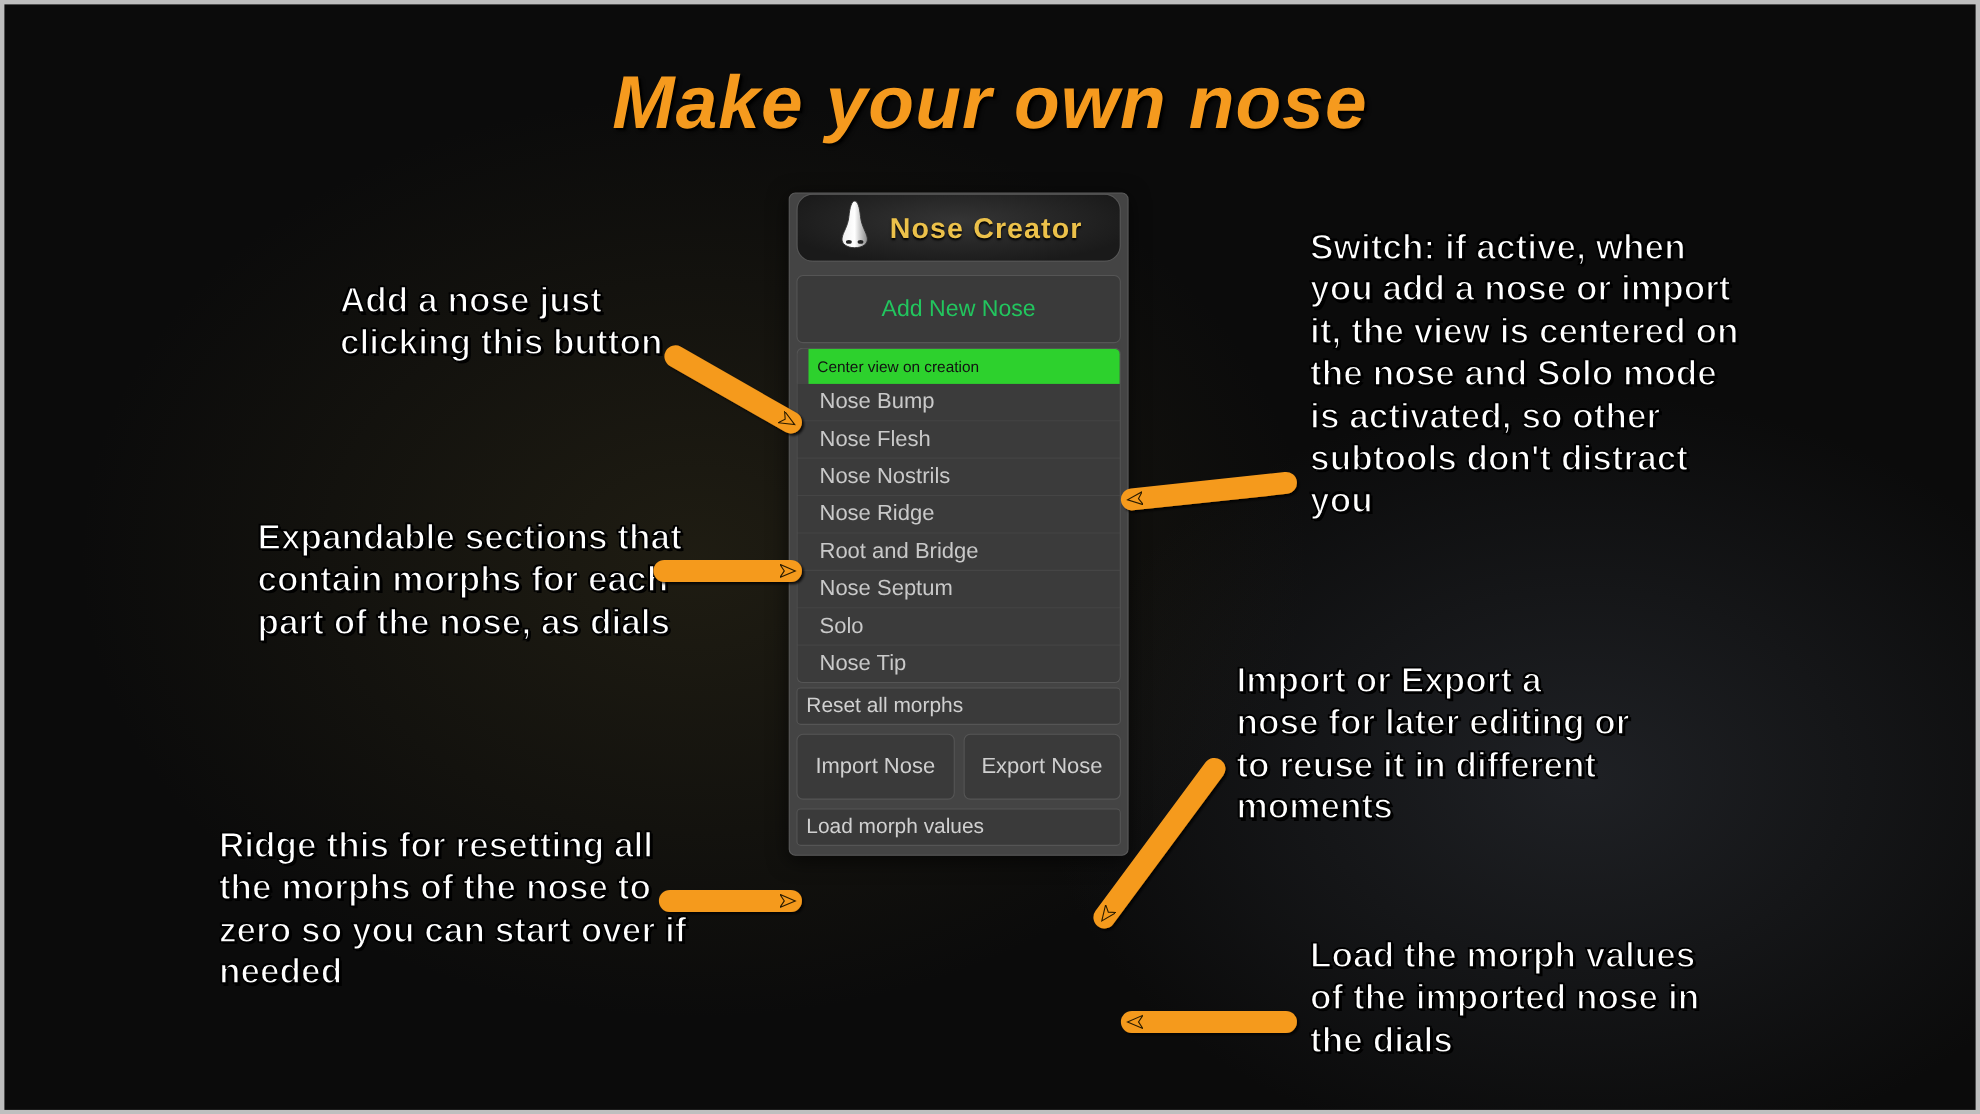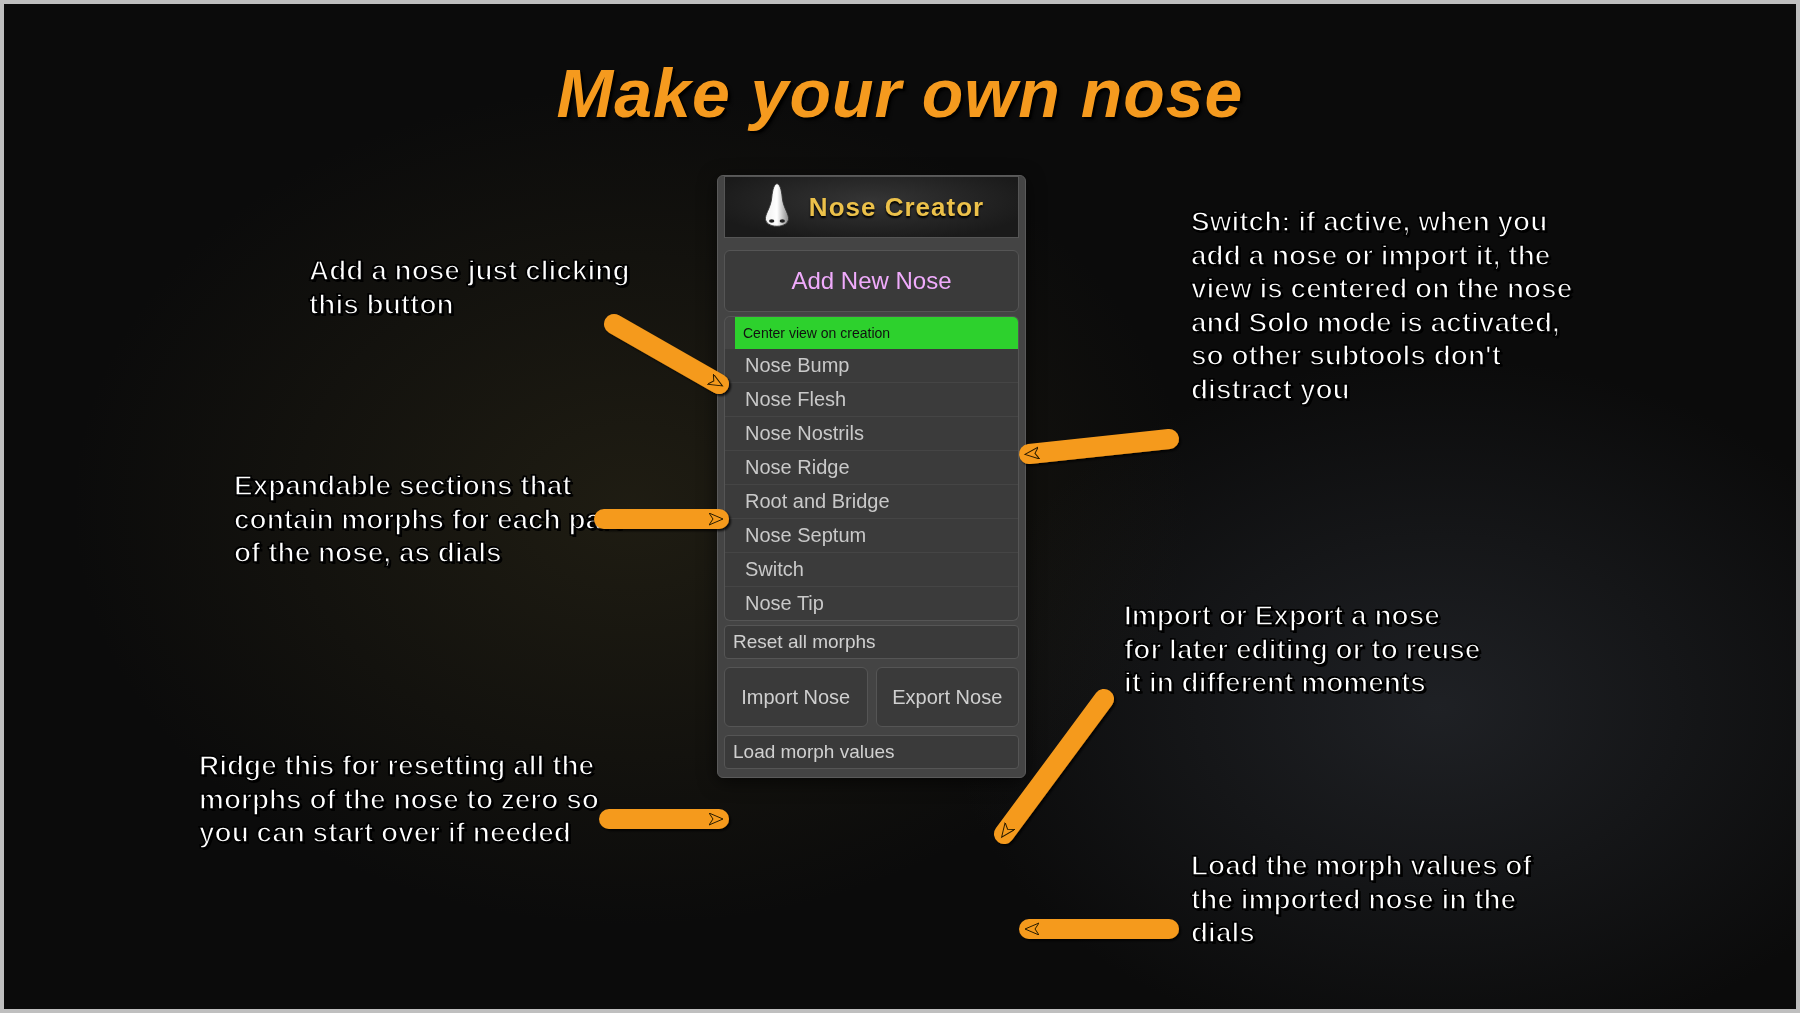--- a/index.html
+++ b/index.html
@@ -52,21 +52,21 @@
     font-size: 20px;
   }
   .panel-title {
     padding: 9px 12px 9px 12px;
     font-size: 19px;
     color: #cfcfcf;
   }
   .banner {
     margin: 0 6px 8px 6px;
     height: 60px;
-    border-radius: 0;
+    border-radius: 15px;
     border: 1px solid #555;
     background: radial-gradient(ellipse at 50% 40%, #353535, #1a1a1a 80%);
     display: flex;
     align-items: center;
     justify-content: center;
     gap: 14px;
   }
   .nose-icon {
     width: 36px;
     height: 46px;
@@ -97,22 +97,22 @@
 
   .add-new {
     margin: 12px 6px 4px 6px;
     height: 60px;
     border-radius: 6px;
     border: 1px solid #555;
     background: #3a3a3a;
     display: flex;
     align-items: center;
     justify-content: center;
-    color: #f0abfc;
-    font-size: 24px;
+    color: #22c55e;
+    font-size: 21px;
   }
 
   .toggle-list {
     margin: 0 6px 0 6px;
     border-top: 1px solid #555;
     border-left: 1px solid #555;
     border-right: 1px solid #555;
     border-bottom: none;
     border-radius: 6px 6px 0 0;
     overflow: hidden;
@@ -185,21 +185,21 @@
     display: flex; align-items: center; padding-left: 8px;
     font-size: 19px;
   }
 
   
   .callout {
     position: absolute;
     color: #fff;
     font-family: "Segoe UI Semibold", "Arial Narrow", Arial, sans-serif;
     font-weight: 700;
-    font-size: 28px;
+    font-size: 32px;
     line-height: 1.2;
     -webkit-text-stroke: 1.5px #000;
     text-shadow: 2px 2px 0 #000, -1px -1px 0 #000;
     font-stretch: condensed;
   }
 
   
   svg.arrows {
     position: absolute;
     left: 0; top: 0;
@@ -242,21 +242,21 @@
         <div class="toggle active">Center view on creation</div>
       </div>
 
       <div class="sections">
         <div class="section">Nose Bump</div>
         <div class="section">Nose Flesh</div>
         <div class="section">Nose Nostrils</div>
         <div class="section">Nose Ridge</div>
         <div class="section">Root and Bridge</div>
         <div class="section">Nose Septum</div>
-        <div class="section">Switch</div>
+        <div class="section">Solo</div>
         <div class="section">Nose Tip</div>
       </div>
 
       <div class="reset">Reset all morphs</div>
 
       <div class="io-row">
         <div class="io-btn">Import Nose</div>
         <div class="io-btn">Export Nose</div>
       </div>
 

